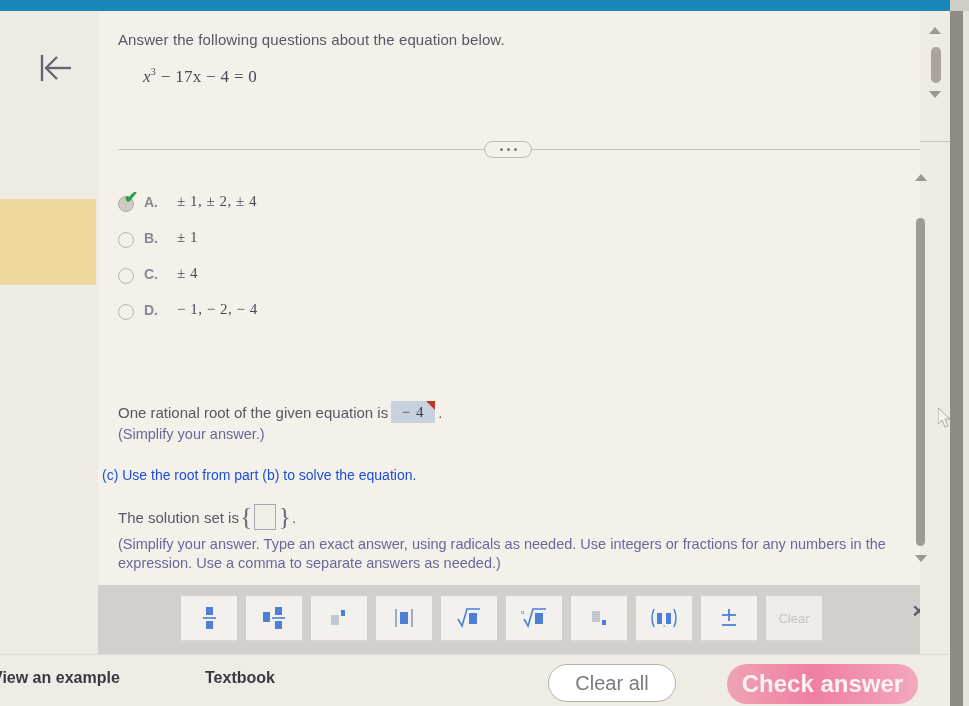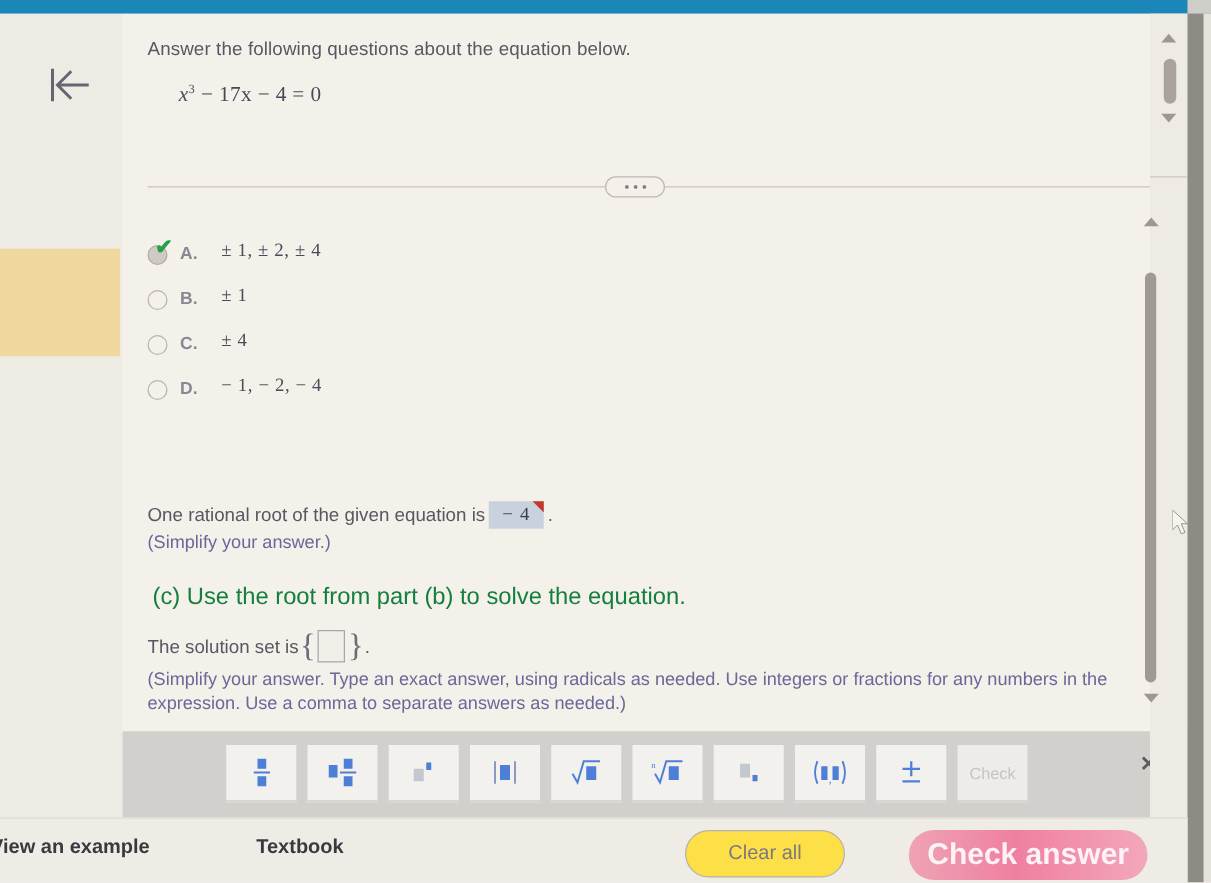--- a/index.html
+++ b/index.html
@@ -149,22 +149,22 @@
     position: absolute; right: 0; top: 0;
     width: 0; height: 0;
     border-top: 9px solid #c0392b;
     border-left: 9px solid transparent;
   }
   .simplify1 {
     position: absolute; left: 20px; top: 415px;
     font-size: 14.5px; color: #6b6799;
   }
   .part-c {
-    position: absolute; left: 24px; top: 456px;
-    font-size: 19px; color: #15803d;
+    position: absolute; left: 4px; top: 456px;
+    font-size: 14px; color: #1d4ed8;
   }
   .line-sol {
     position: absolute; left: 20px; top: 493px;
     font-size: 15px; color: #5b5662;
     display: flex; align-items: center;
   }
   .brace {
     font-size: 26px; color: #6e6a76;
     font-family: "Liberation Serif", serif;
     line-height: 0.8;
@@ -279,23 +279,23 @@
     position: absolute; top: 14px;
     font-size: 16px; color: #3c3841; font-weight: bold;
   }
   .btm-link.example { left: -8px; }
   .btm-link.textbook { left: 205px; }
   .clear-all {
     position: absolute; left: 548px; top: 9px;
     width: 128px; height: 38px;
     border: 1.5px solid #b6b2ab;
     border-radius: 19px;
-    background: #fde047;
+    background: #ffffff;
     color: #7c7880;
-    font-size: 16px;
+    font-size: 20px;
     display: flex; align-items: center; justify-content: center;
   }
   .check-answer {
     position: absolute; left: 727px; top: 9px;
     width: 191px; height: 40px;
     border: none;
     border-radius: 20px;
     background: linear-gradient(90deg,#efa3b5 0%,#ef7fa0 45%,#f3a8bc 100%);
     color: #fdf2f5;
     font-size: 24px; font-weight: bold;
@@ -462,21 +462,21 @@
         </div>
 
         <div class="key">
           <svg width="22" height="24" viewBox="0 0 22 24">
             <line x1="11" y1="3" x2="11" y2="15" stroke="#4d7fd6" stroke-width="1.8"></line>
             <line x1="4" y1="9" x2="18" y2="9" stroke="#4d7fd6" stroke-width="1.8"></line>
             <line x1="4" y1="19" x2="18" y2="19" stroke="#4d7fd6" stroke-width="1.8"></line>
           </svg>
         </div>
 
-        <div class="key more">Check</div>
+        <div class="key more">Clear</div>
 
       </div>
       <div class="close-x">✕</div>
     </div>
   </div>
 
   <div class="outer-scroll">
     <div class="os-up">
         <div class="tri up"></div>
       </div>

